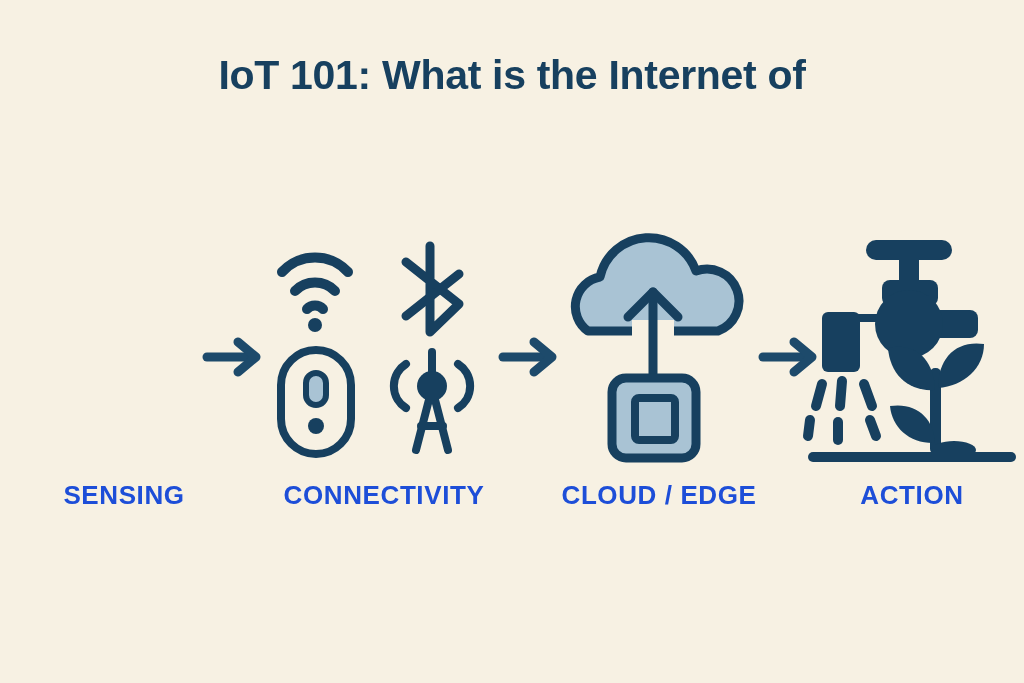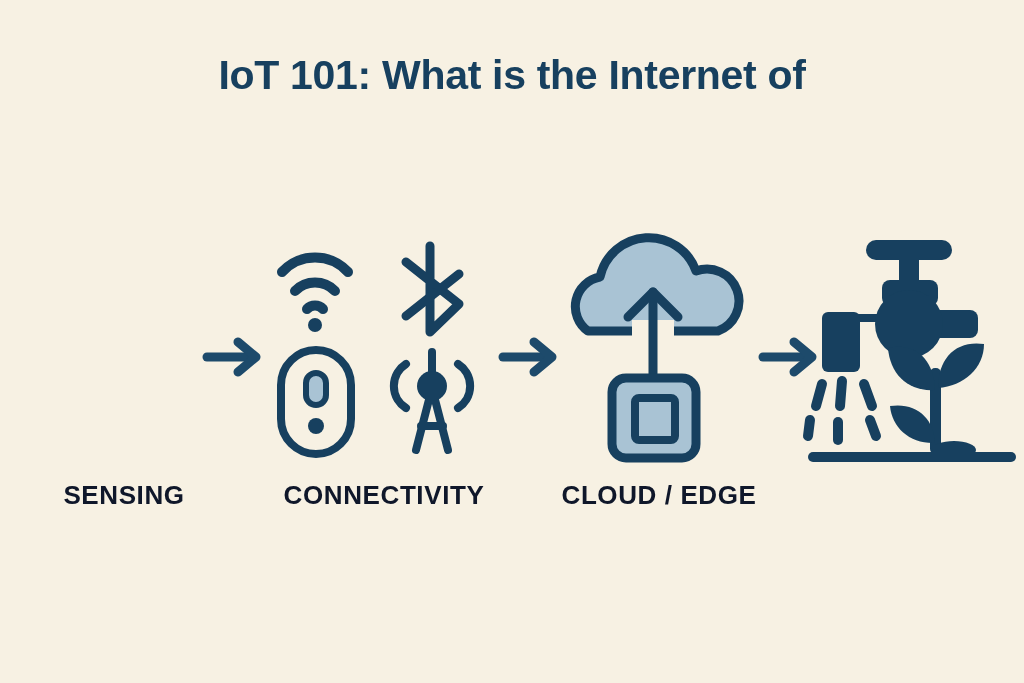--- a/index.html
+++ b/index.html
@@ -60,21 +60,21 @@
     top: 0;
     width: 100%;
     height: 235px;
   }
   .stage-label {
     position: absolute;
     left: 0;
     top: 252px;
     width: 100%;
     text-align: center;
-    color: #0f172a;
+    color: #1d4ed8;
     font-family: "Liberation Sans", sans-serif;
     font-weight: bold;
     font-size: 26px;
     letter-spacing: 0.6px;
     white-space: nowrap;
   }
 
   
   #stage-sensing       { left: 18px;  width: 212px; }
   #stage-connectivity  { left: 258px; width: 252px; }
@@ -199,20 +199,21 @@
             <rect x="122" y="140" width="11" height="86" rx="5" ry="5"></rect>
             <path d="M127 162 C 100 164 82 146 80 120 C 108 114 126 132 127 162 Z"></path>
             <path d="M130 160 C 156 158 176 140 176 116 C 148 112 130 130 130 160 Z"></path>
             <path d="M127 215 C 102 216 84 200 82 178 C 108 174 126 190 127 215 Z"></path>
             <ellipse cx="146" cy="222" rx="22" ry="9"></ellipse>
           </g>
 
           <rect x="0" y="224" width="208" height="10" rx="5" ry="5" fill="#17405f"></rect>
         </svg>
       </div>
+      <div class="stage-label">ACTION</div>
     </div>
 
   </div>
 
   <div class="arrow" id="arrow-1">
     <svg width="62" height="44" viewBox="0 0 62 44" xmlns="http://www.w3.org/2000/svg">
       <g stroke="#1d4a6b" stroke-width="9" fill="none" stroke-linecap="round" stroke-linejoin="round">
         <path d="M3 22 H48"></path>
         <path d="M34 7 L52 22 L34 37"></path>
       </g>

